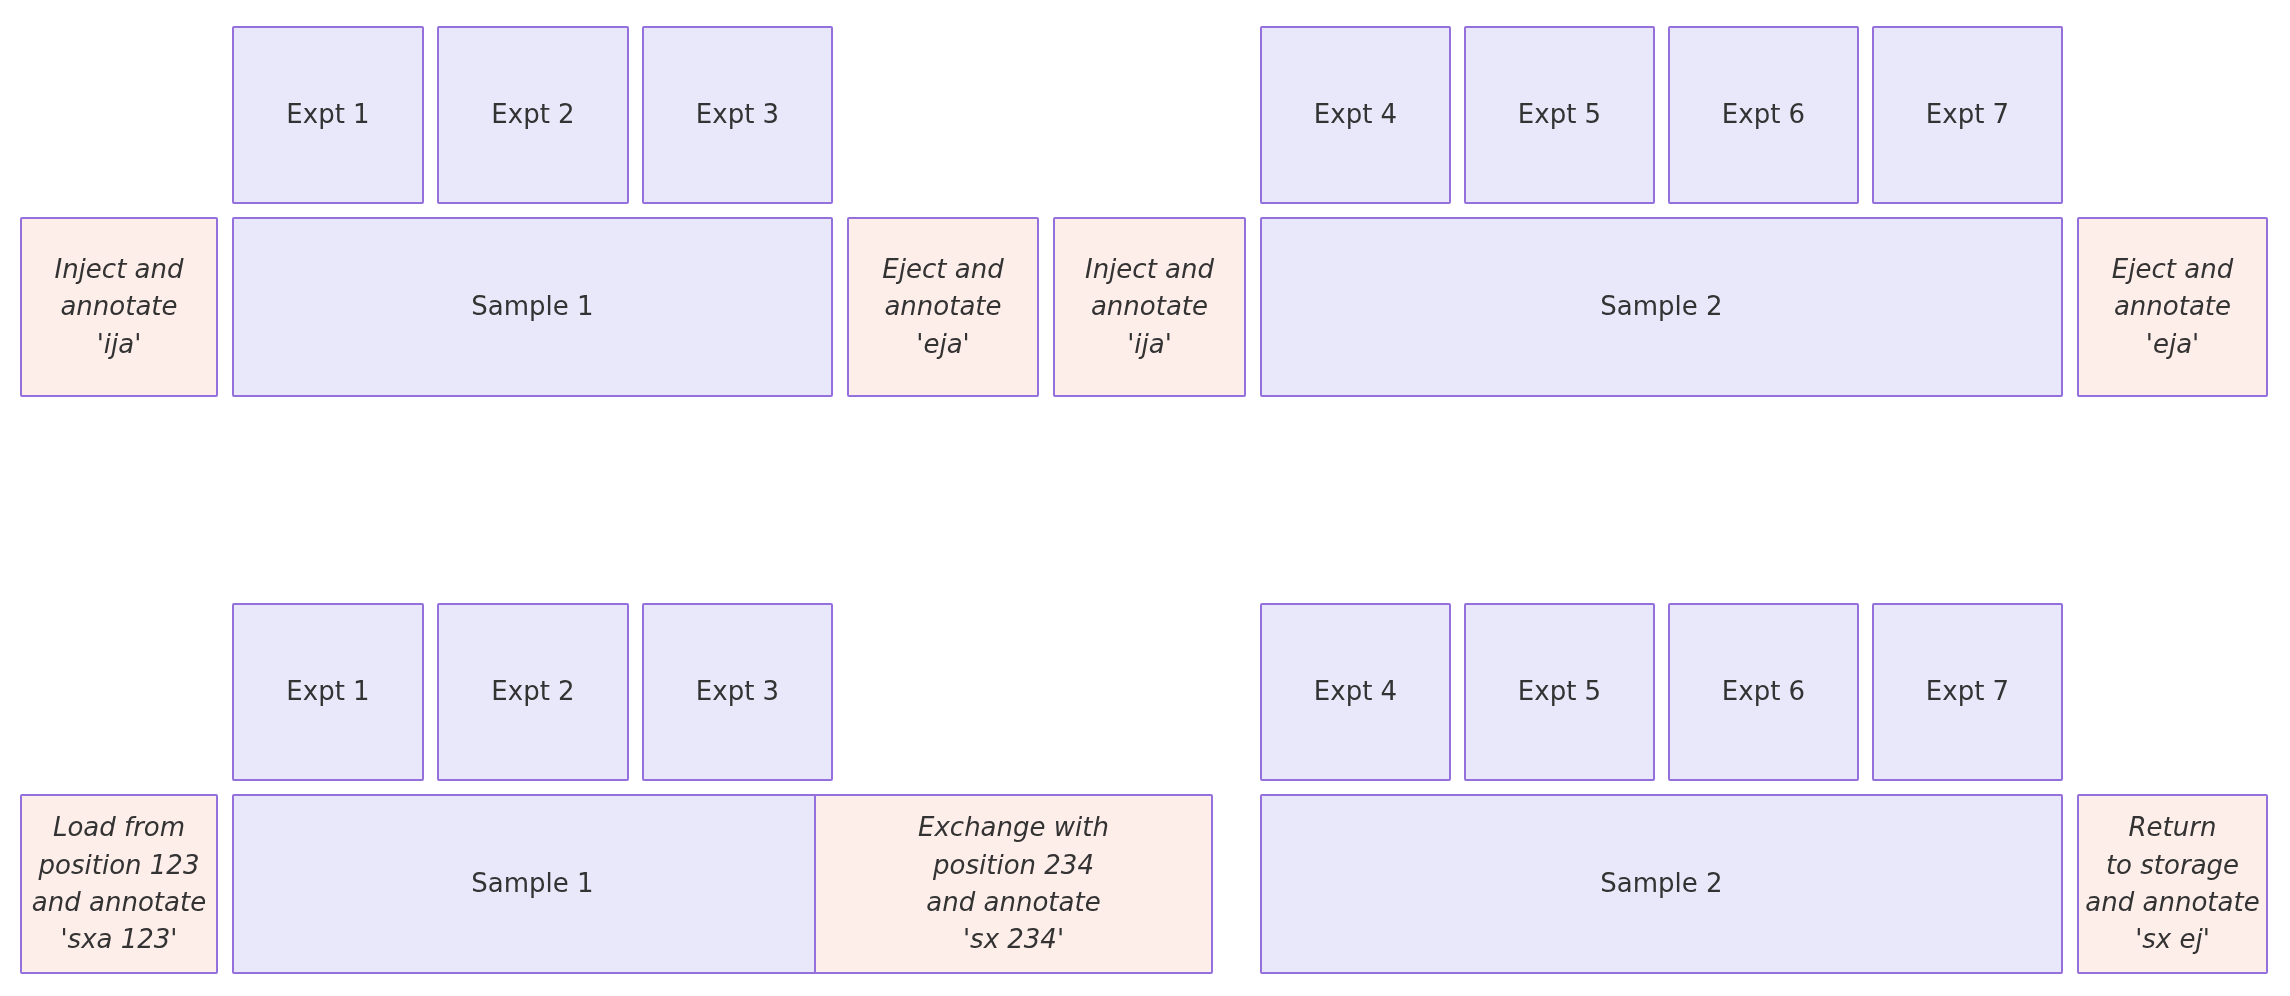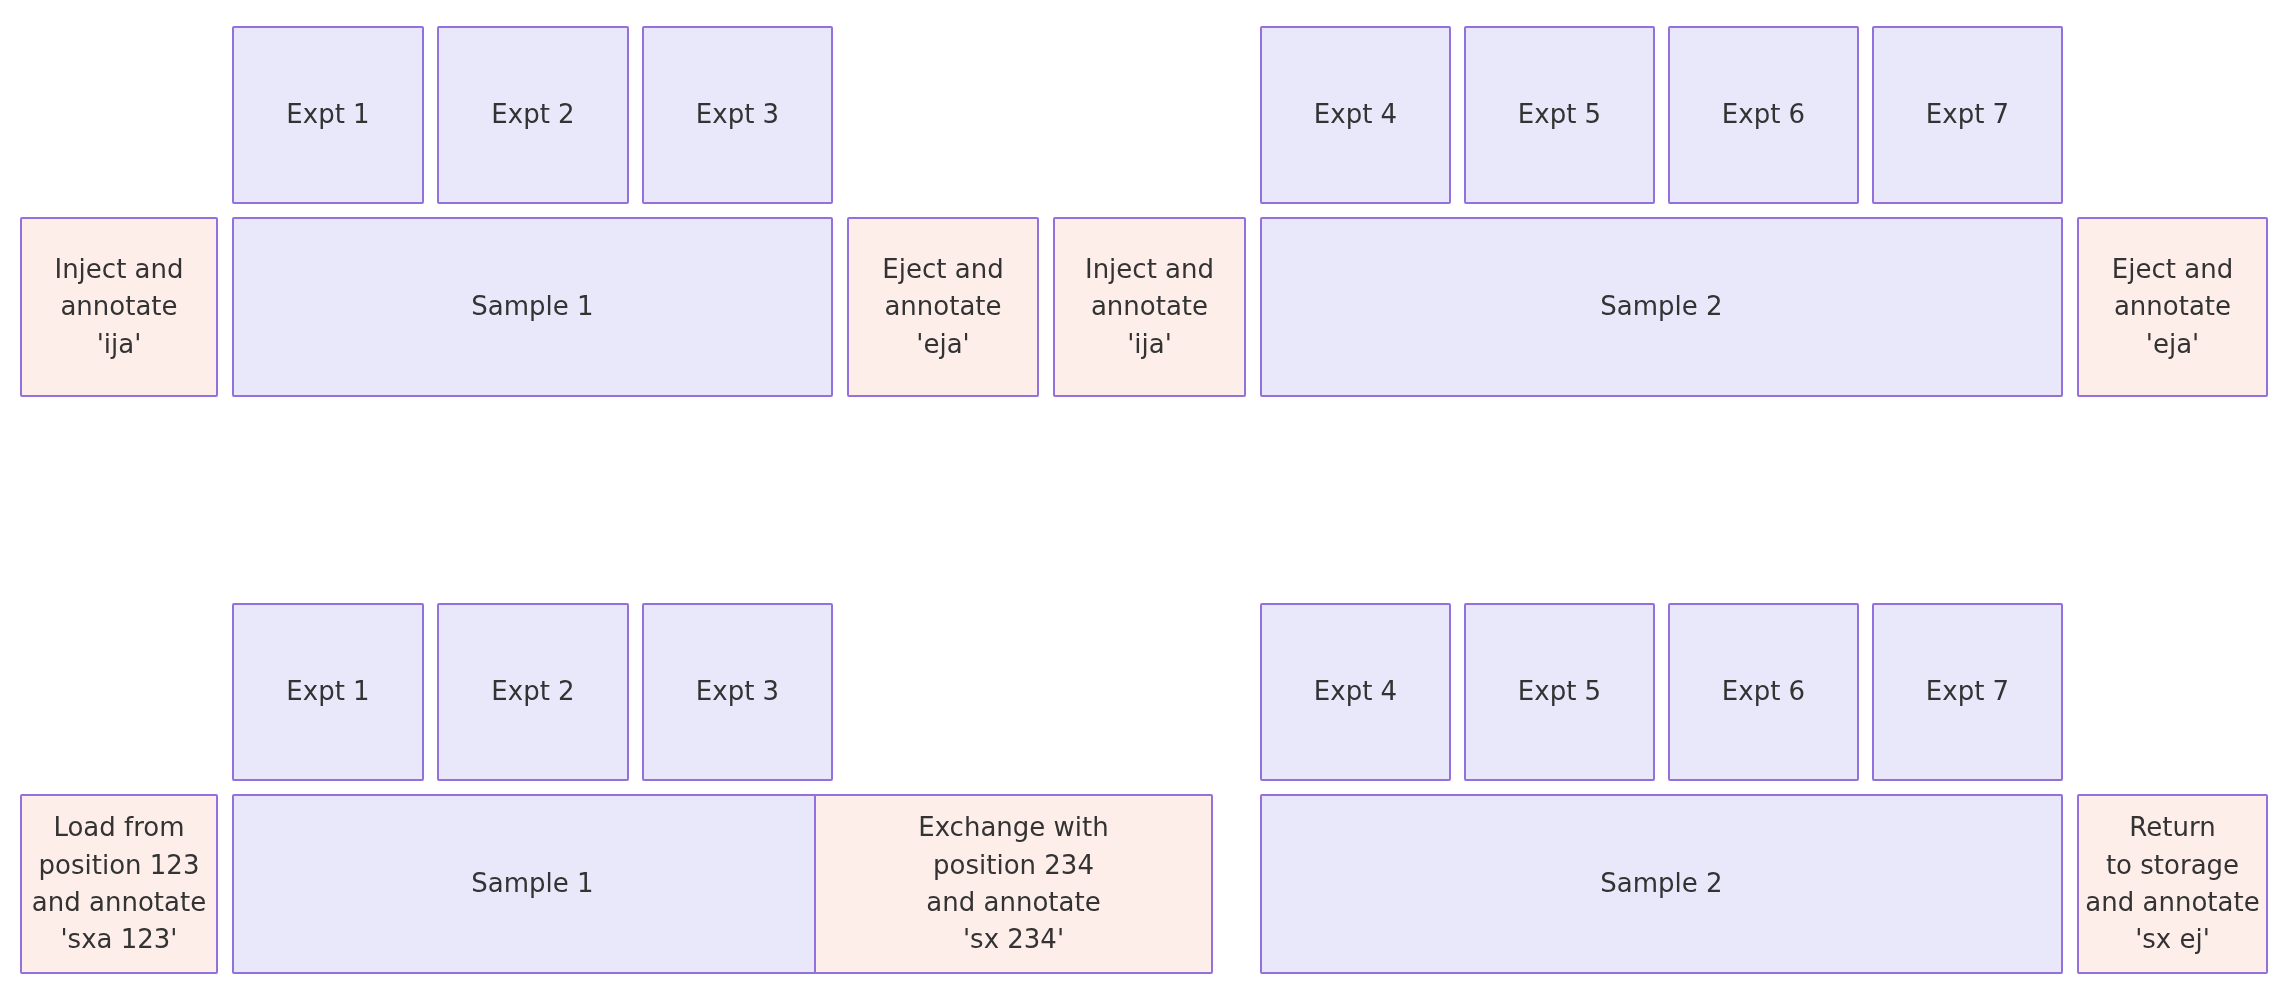--- a/index.html
+++ b/index.html
@@ -25,21 +25,21 @@
     border-radius:2px;
     display:flex;
     align-items:center;
     justify-content:center;
     text-align:center;
     font-size:26px;
     line-height:1.44;
     color:var(--text);
   }
   .task{background:var(--task-fill);}
-  .action{background:var(--action-fill);white-space:pre-line;}
+  .action{background:var(--action-fill);white-space:pre-line;font-style:italic;}
 
   
   .t-e1{left:232px;top:26px;width:192px;height:178px;}
   .t-e2{left:437px;top:26px;width:192px;height:178px;}
   .t-e3{left:642px;top:26px;width:191px;height:178px;}
   .t-e4{left:1260px;top:26px;width:191px;height:178px;}
   .t-e5{left:1464px;top:26px;width:191px;height:178px;}
   .t-e6{left:1668px;top:26px;width:191px;height:178px;}
   .t-e7{left:1872px;top:26px;width:191px;height:178px;}
   

